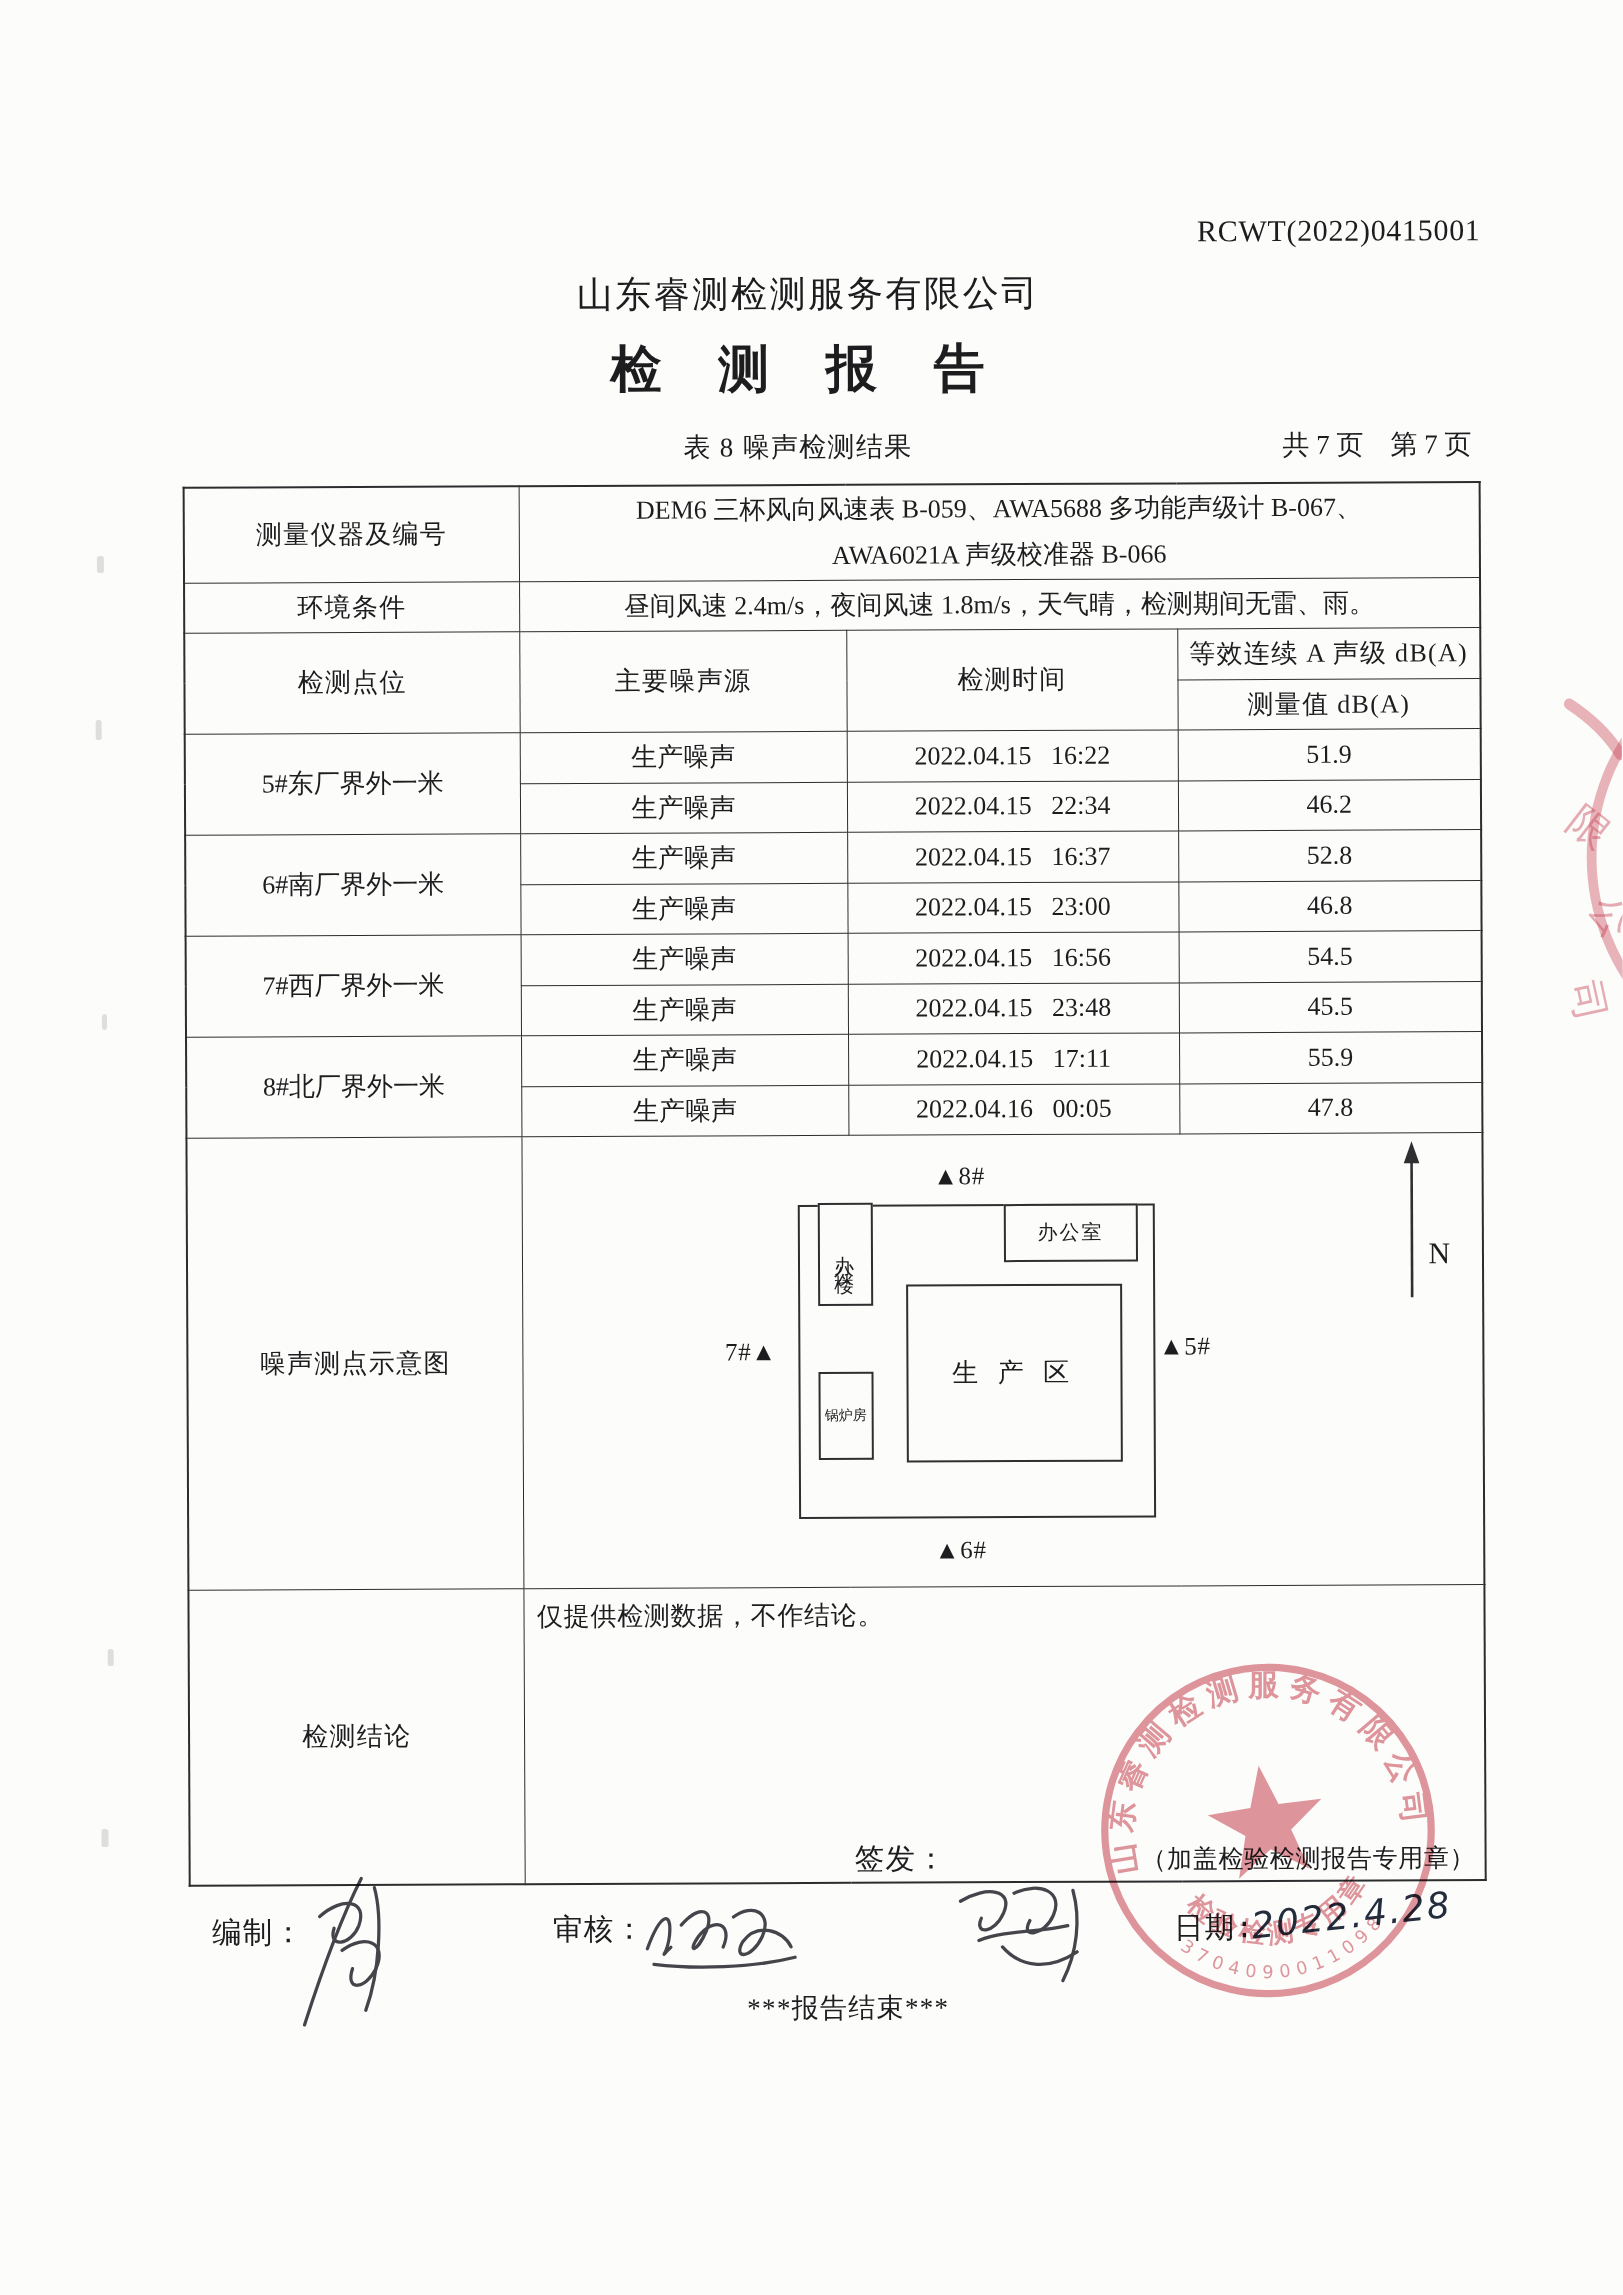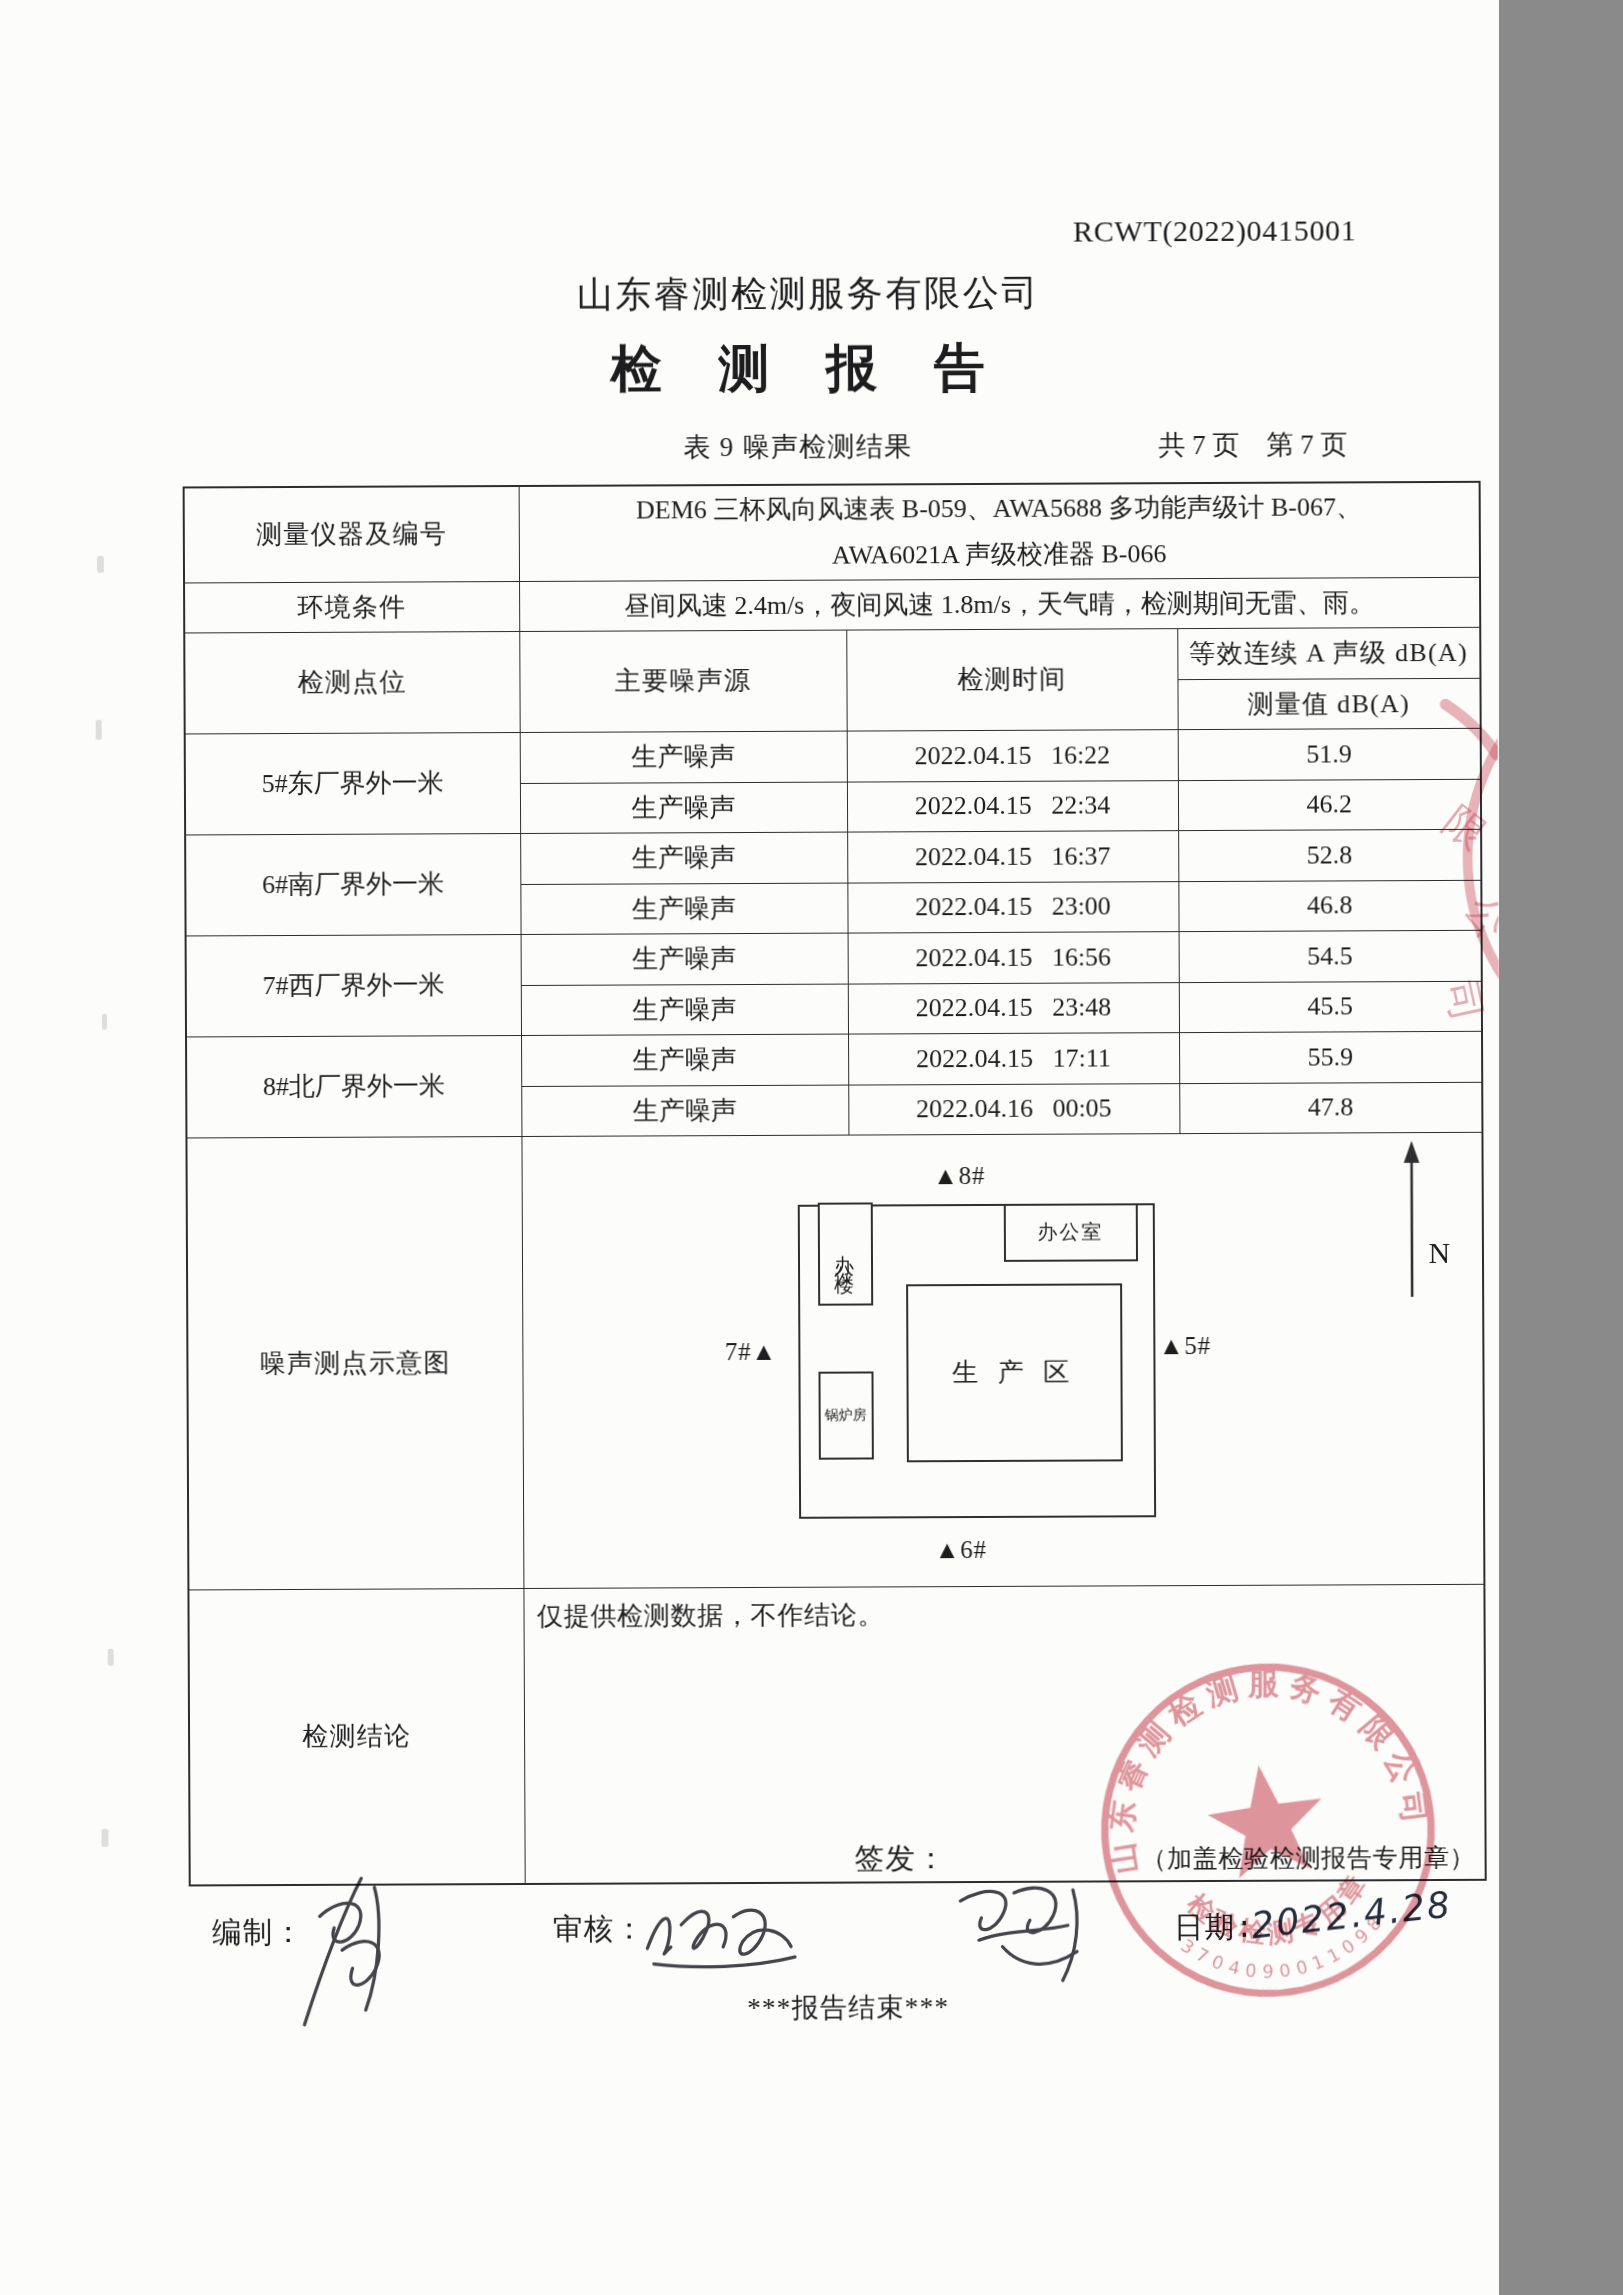--- a/index.html
+++ b/index.html
@@ -1,16 +1,16 @@
 <!DOCTYPE html>
 <html style="font-size:10.5px"><head>
 <meta charset="utf-8">
 <style>
   html,body{margin:0;padding:0;background:#8a8a8a;}
-  #page{position:relative;width:1499px;height:2295px;background:#fcfcfa;overflow:hidden;
+  #page{position:relative;width:1623px;height:2295px;background:#fcfcfa;overflow:hidden;
         font-family:"Liberation Serif",serif;color:#1d1d1f;}
   #sheet{position:absolute;inset:0;transform:rotate(-0.25deg);transform-origin:50% 45%;}
   .abs{position:absolute;}
   #report-no{top:216px;right:139px;font-size:30px;letter-spacing:0.7px;}
   #company-title{top:270px;left:0;width:1623px;text-align:center;font-size:36px;letter-spacing:2.6px;}
   #main-title{top:335px;left:0;width:1623px;text-align:center;font-size:51px;font-weight:700;letter-spacing:22px;}
   #caption{top:429px;left:686px;font-size:27px;letter-spacing:1.3px;}
   #pagination{top:429px;right:149px;font-size:27px;white-space:pre;}
   
   table#main{position:absolute;left:185px;top:484px;width:1296px;height:1400px;
@@ -67,21 +67,21 @@
 </style>
 </head>
 <body>
 
 <div id="page">
  <div id="sheet">
 
   <div class="abs" id="report-no">RCWT(2022)0415001</div>
   <div class="abs" id="company-title">山东睿测检测服务有限公司</div>
   <div class="abs" id="main-title">检 测 报 告</div>
-  <div class="abs" id="caption">表 9  噪声检测结果</div>
+  <div class="abs" id="caption">表 8  噪声检测结果</div>
   <div class="abs" id="pagination">共 7 页    第 7 页</div>
 
   <table id="main">
     <colgroup>
       <col style="width:335px">
           <col style="width:327px">
           <col style="width:331px">
           <col style="width:303px">
     </colgroup>
     <tbody>

